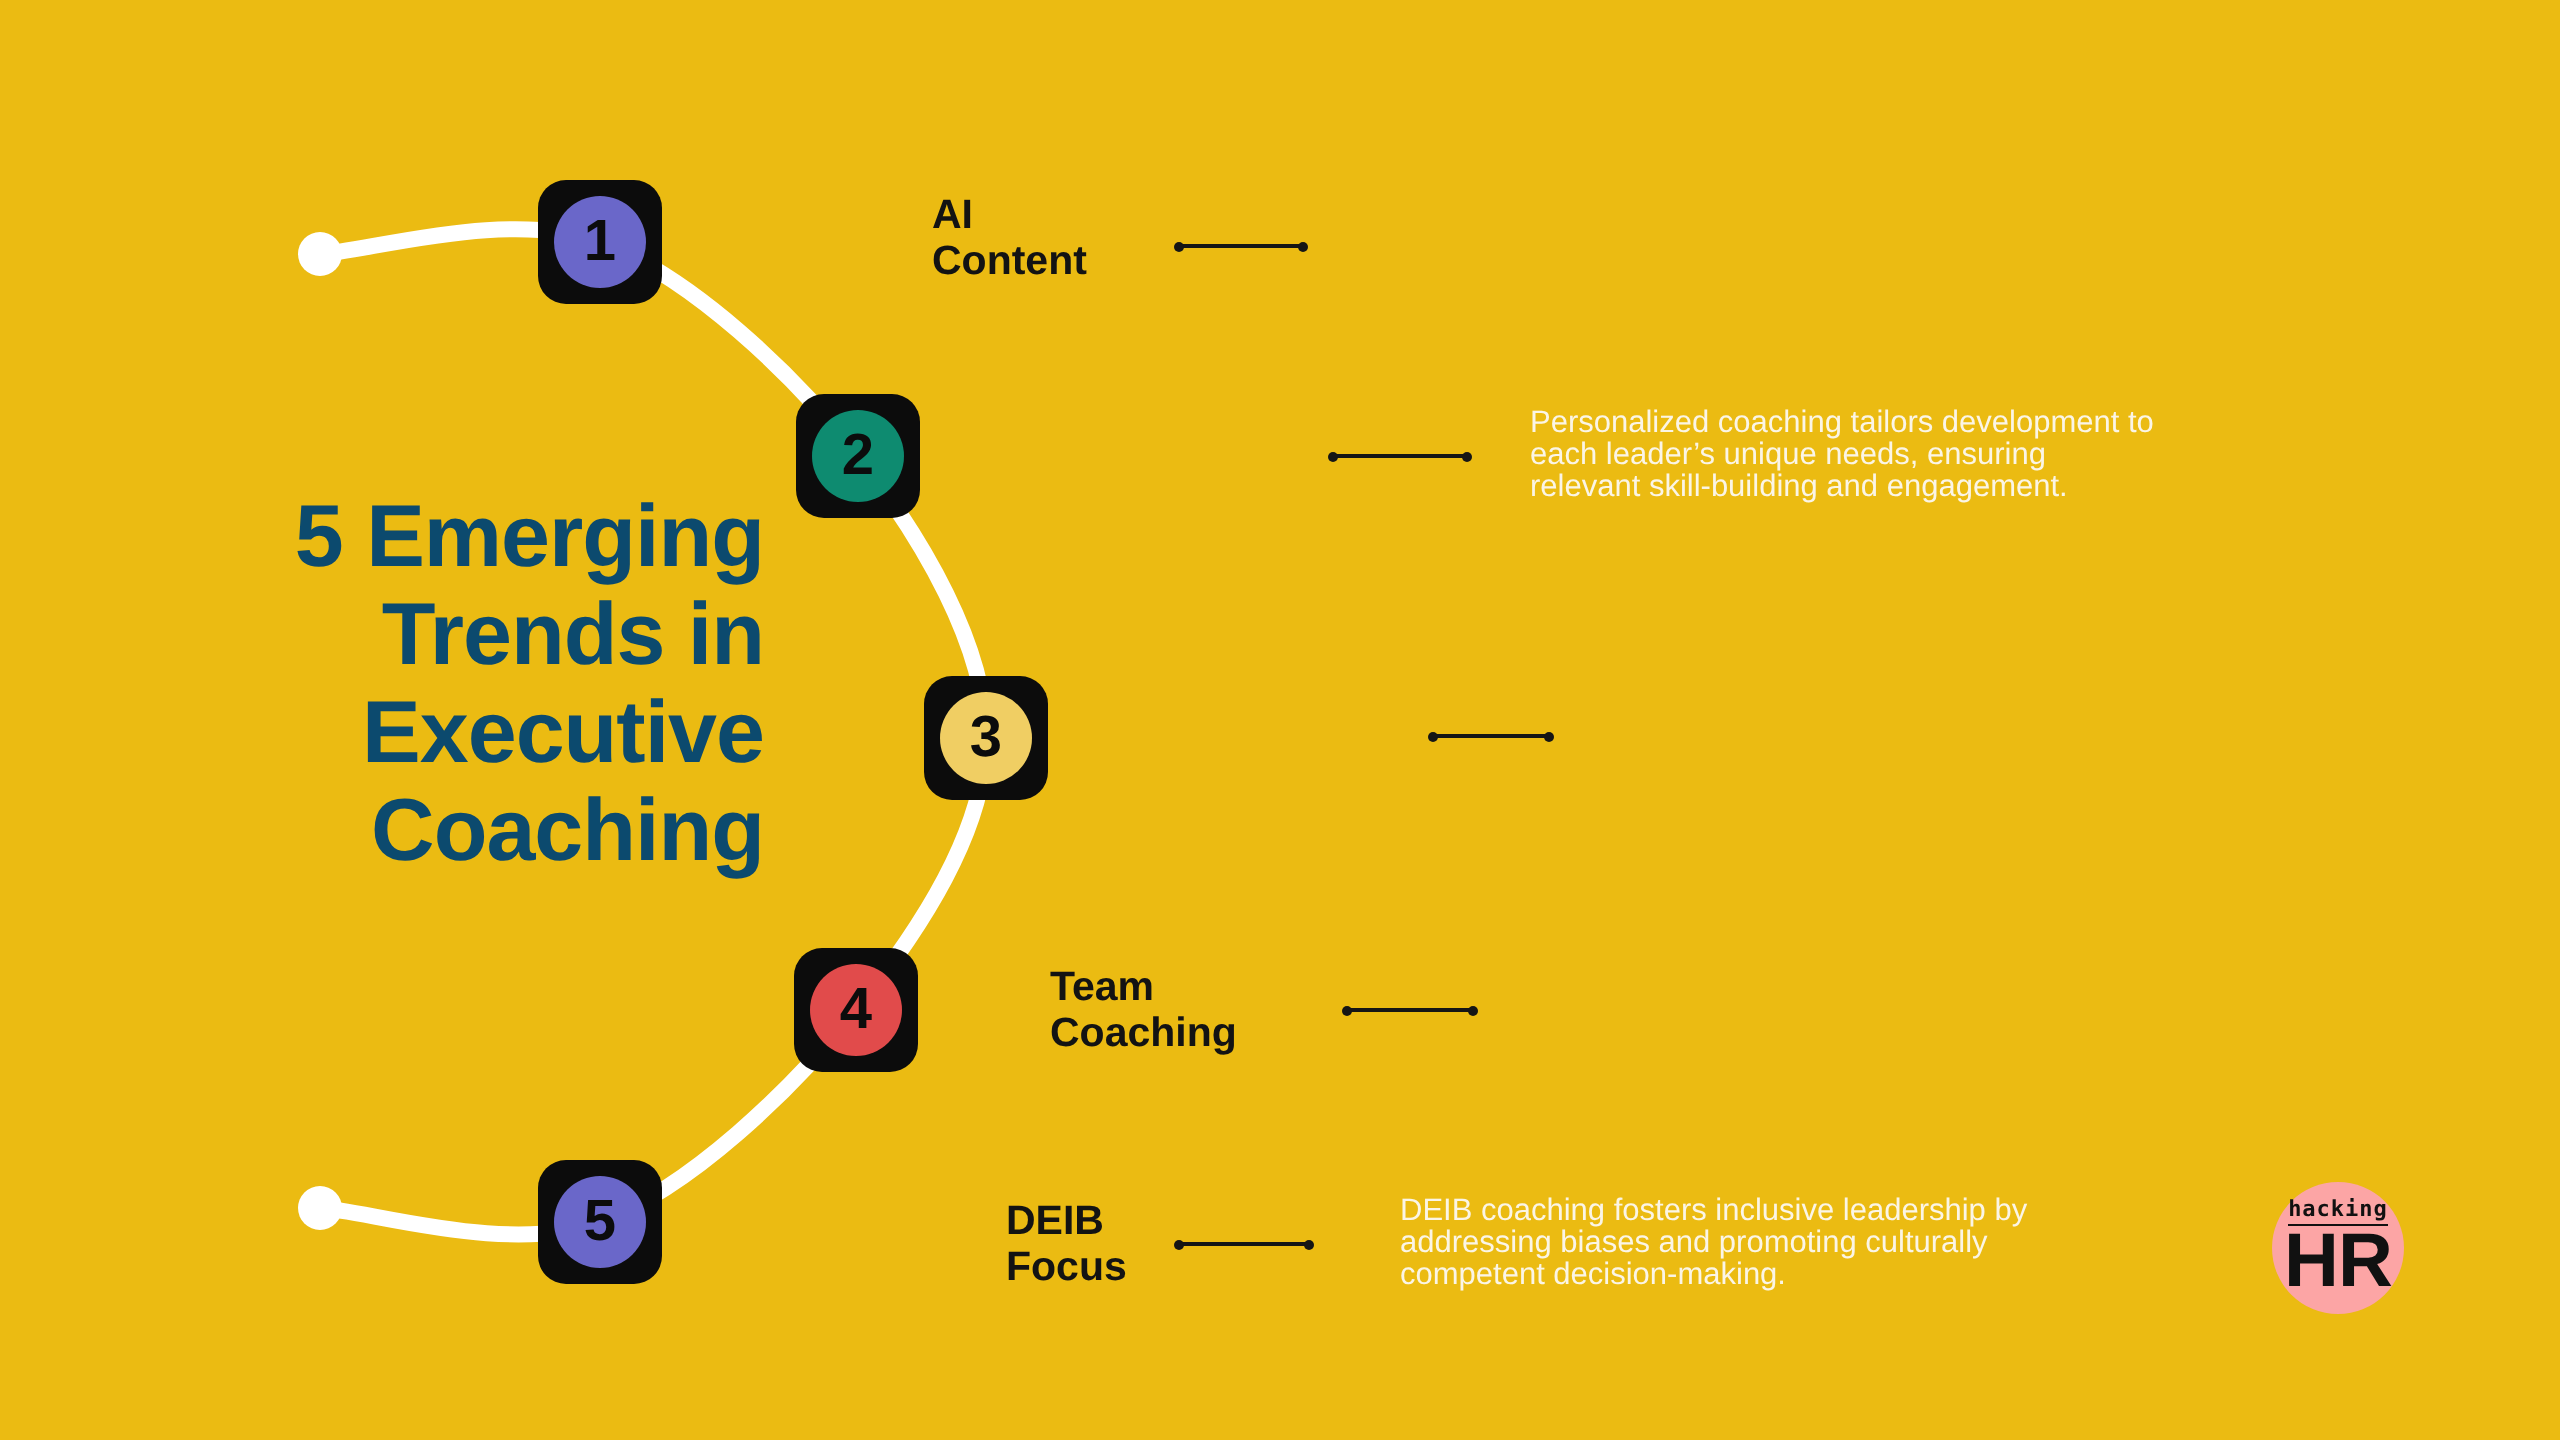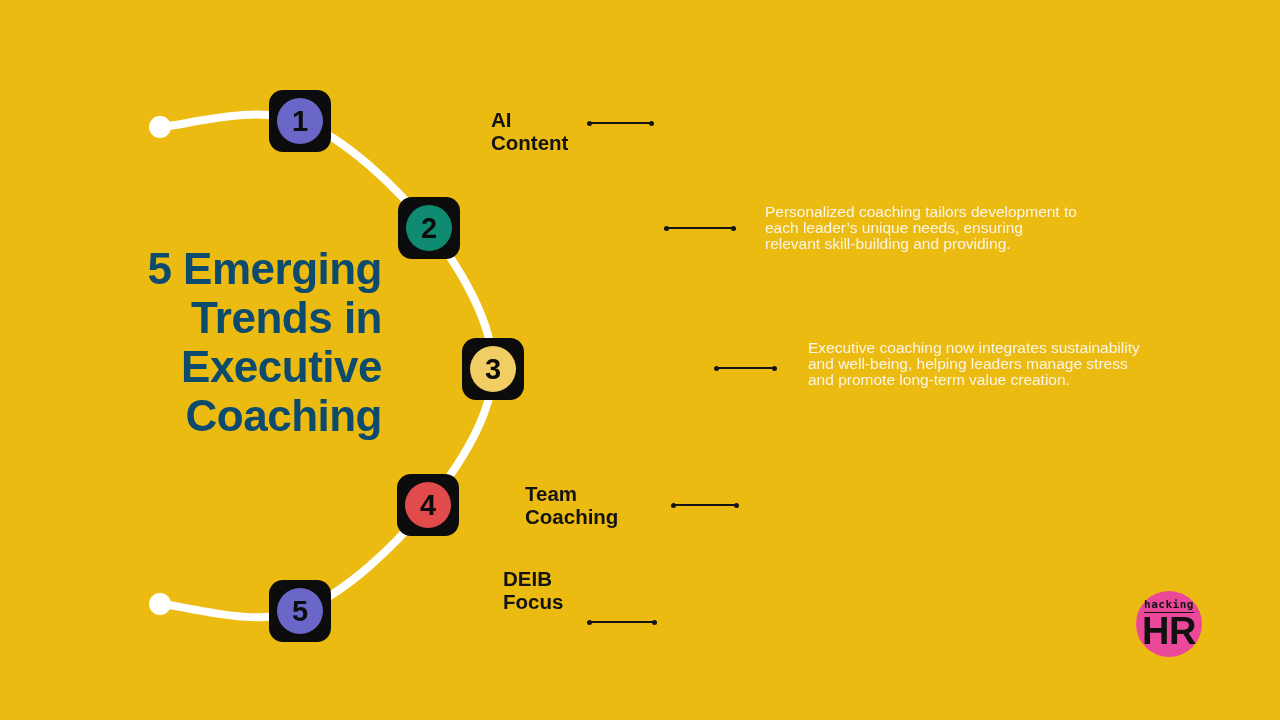--- a/index.html
+++ b/index.html
@@ -50,25 +50,25 @@
   .badge-5 { left:269px; top:580px; }
 
   
   .trend-title {
     position:absolute;
     font-size:20.5px; line-height:23px;
     font-weight:800;
     color:#131313;
     white-space:pre-line;
   }
-  .title-1 { left:466px; top:108px;margin-left:25px; }
+  .title-1 { left:466px; top:96px; }
   .title-2 { left:516px; top:206px; }
   .title-3 { left:555px; top:344px; }
   .title-4 { left:525px; top:482px; }
-  .title-5 { left:503px; top:567px; }
+  .title-5 { left:503px; top:599px; }
 
   
   .connector {
     position:absolute;
     height:2px; background:#151515;
   }
   .connector::before, .connector::after {
     content:"";
     position:absolute; top:-1.5px;
     width:5px; height:5px; border-radius:50%;
@@ -171,21 +171,21 @@
 Coaching</div>
   <div class="trend-title title-5">DEIB
 Focus</div>
 
   <div class="connector conn-1"></div>
   <div class="connector conn-2"></div>
   <div class="connector conn-3"></div>
   <div class="connector conn-4"></div>
   <div class="connector conn-5"></div>
 
-  <p class="trend-desc desc-2">Personalized coaching tailors development to each leader’s unique needs, ensuring relevant skill-building and providing.</p>
-  <p class="trend-desc desc-3">Executive coaching now integrates sustainability and well-being, helping leaders manage stress and promote long-term value creation.</p>
+  <p class="trend-desc desc-2">Personalized coaching tailors development to each leader’s unique needs, ensuring relevant skill-building and engagement.</p>
+  <p class="trend-desc desc-5">DEIB coaching fosters inclusive leadership by addressing biases and promoting culturally competent decision-making.</p>
 
-  <div class="logo-circle" style="background-color: #ec4899;">
+  <div class="logo-circle" style="background-color: #fca5a5;">
     <span class="logo-line1">hacking</span>
     <span class="logo-line2">HR</span>
   </div>
 
 </div>
 
 </body></html>

